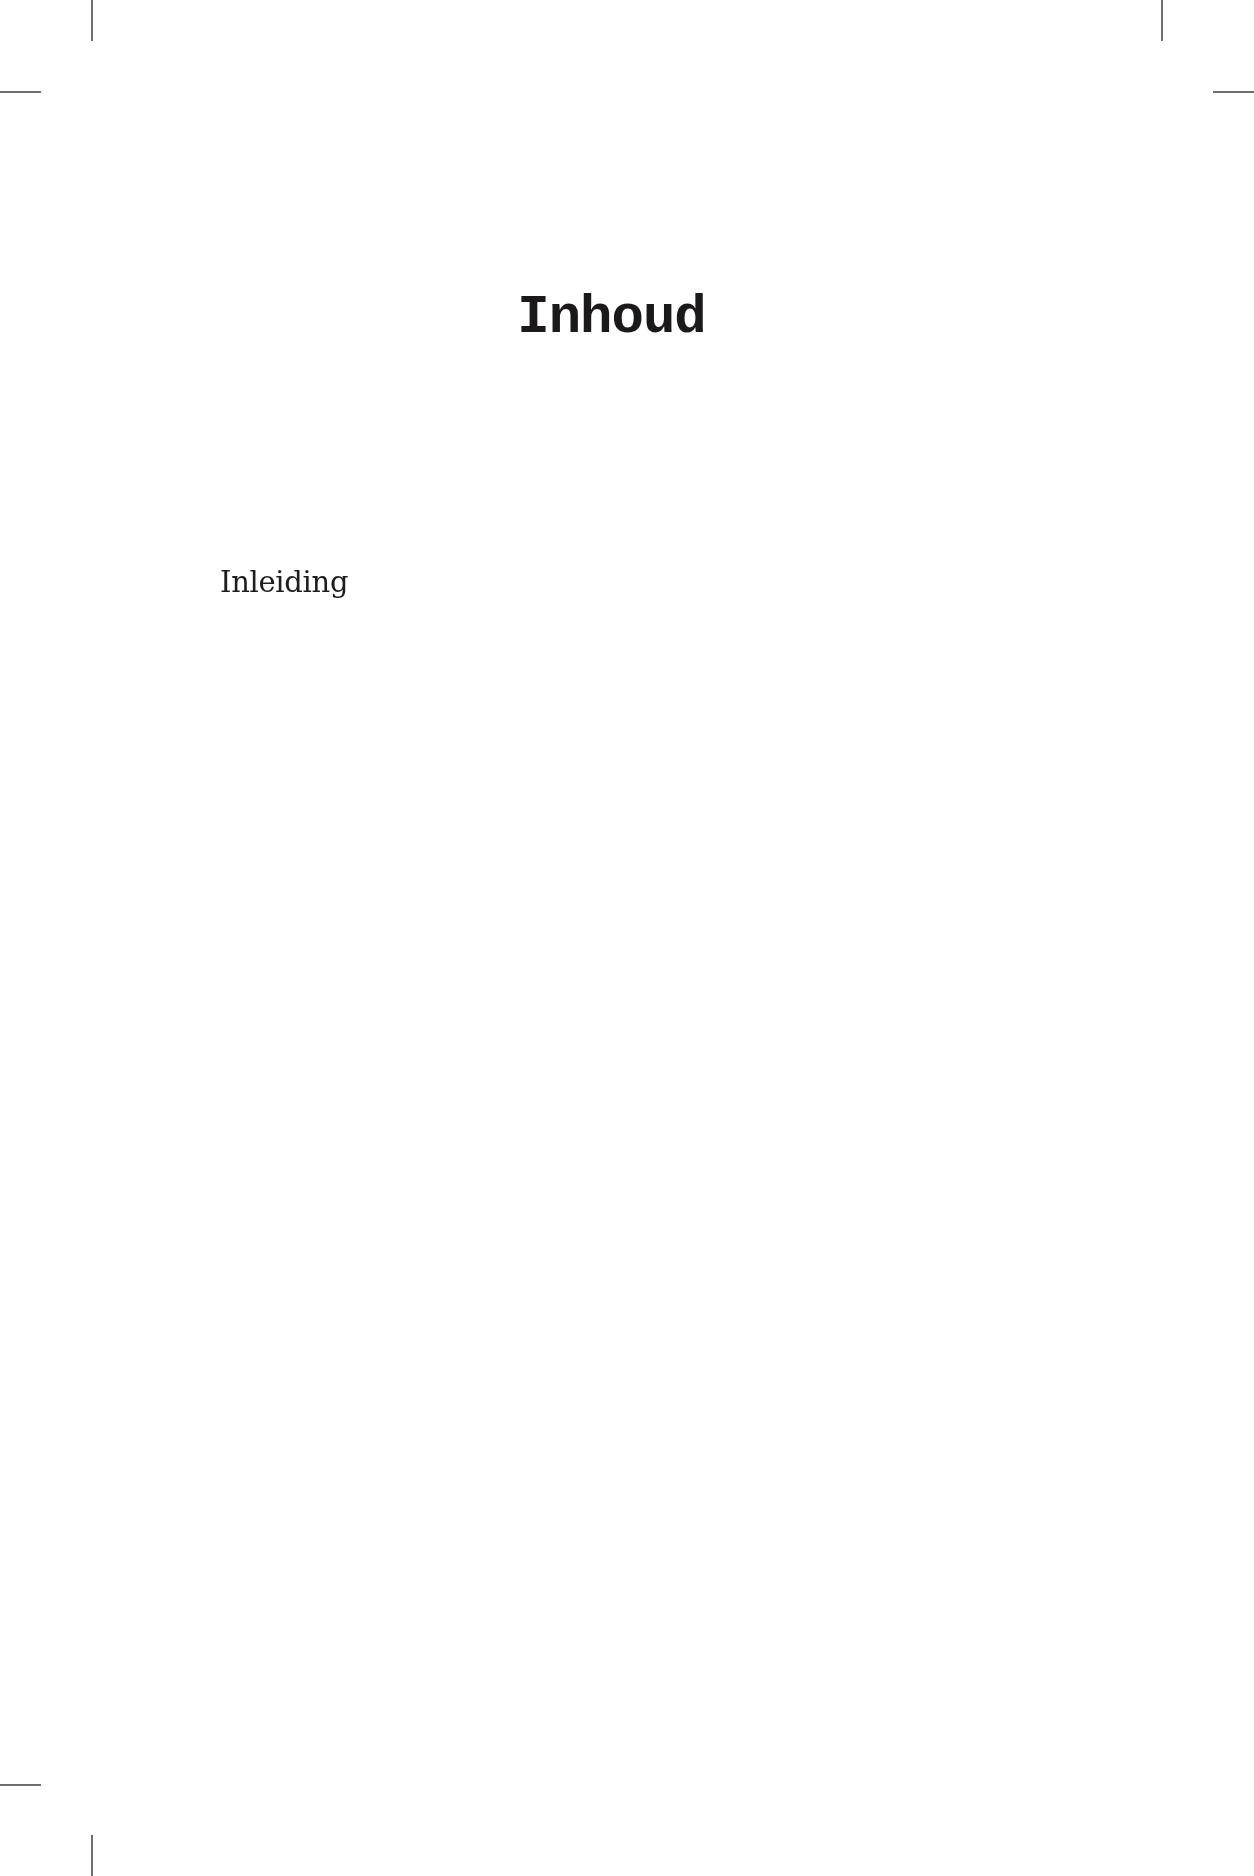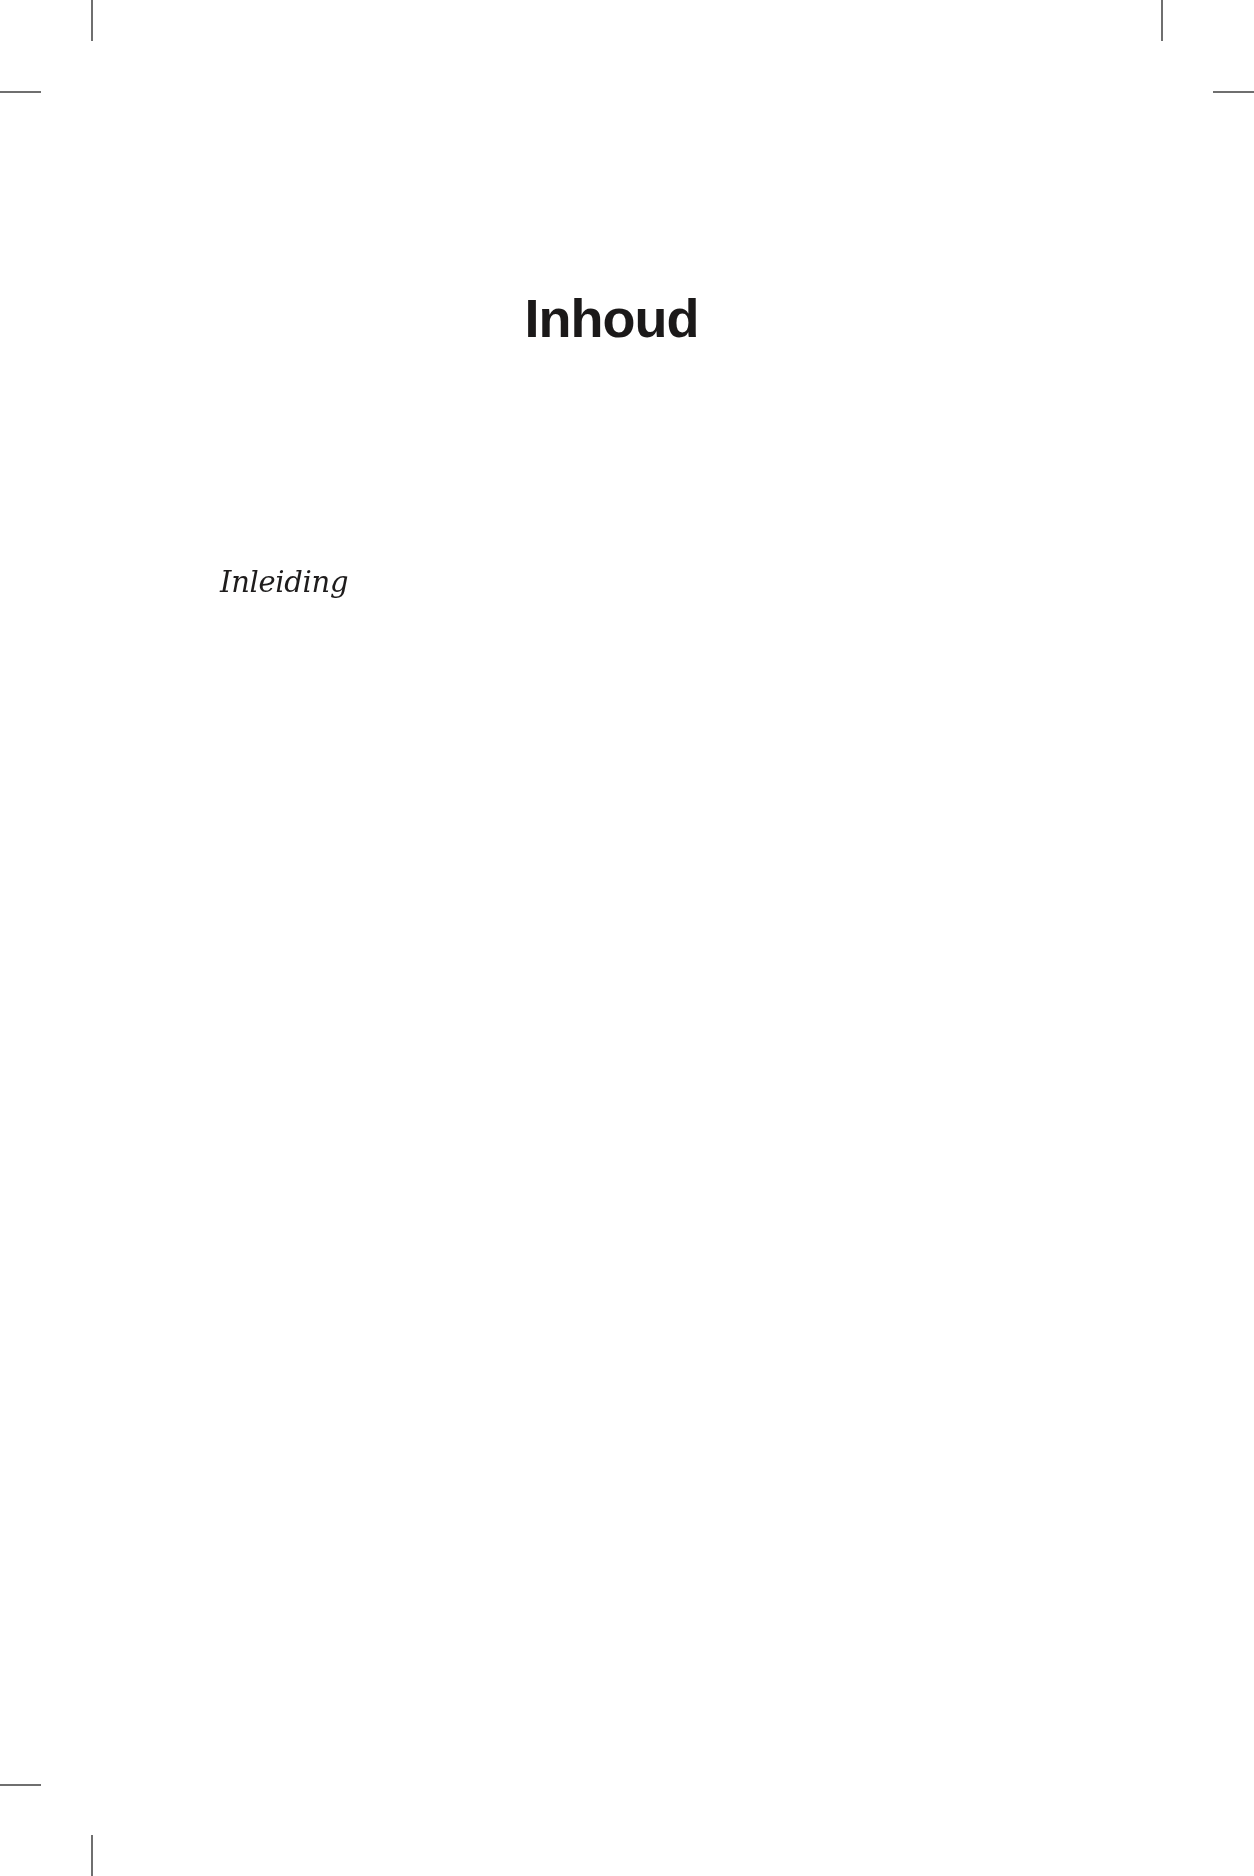--- a/index.html
+++ b/index.html
@@ -23,38 +23,38 @@
   .bl-v { left: 91px; bottom: 0; }
   .bl-h { left: 0; top: 1784px; }
   .br-v { left: 1161px; bottom: 0; }
   .br-h { right: 0; top: 1784px; }
 
   
   .title {
     position: absolute;
     left: 220px; width: 783px; top: 290px;
     text-align: center;
-    font-family: Liberation Sans, sans-serif;
+    font-family: Liberation Mono, monospace;
     font-weight: 700;
     font-size: 54px;
     line-height: 56px;
     color: #1b1919;
     letter-spacing: -1px;
   }
 
   
   .toc {
     position: absolute;
     left: 220px; width: 783px; top: 561px;
     font-size: 29px;
     line-height: 43px;
     letter-spacing: -0.3px;
   }
   .row { display: flex; align-items: baseline; }
-  .row .text { flex: 1 1 auto; white-space: nowrap; overflow: visible; font-style: italic; }
+  .row .text { flex: 1 1 auto; white-space: nowrap; overflow: visible; }
   .row .page { flex: 0 0 auto; text-align: right; min-width: 60px; }
   .intro-row { margin-bottom: 9px; }
 </style>
 </head>
 <body>
 
 <div class="page">
 
   <div class="crop v tl-v"></div>
   <div class="crop h tl-h"></div>

